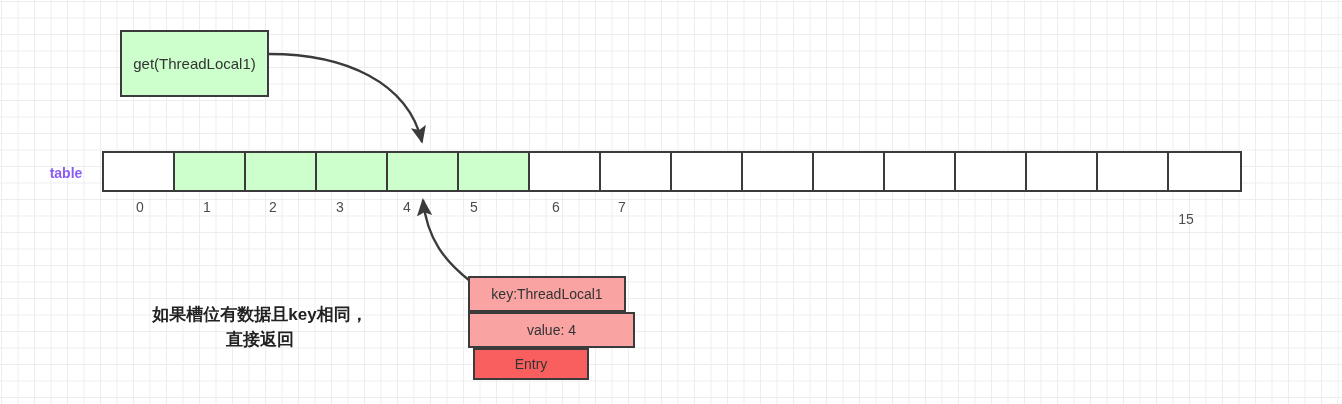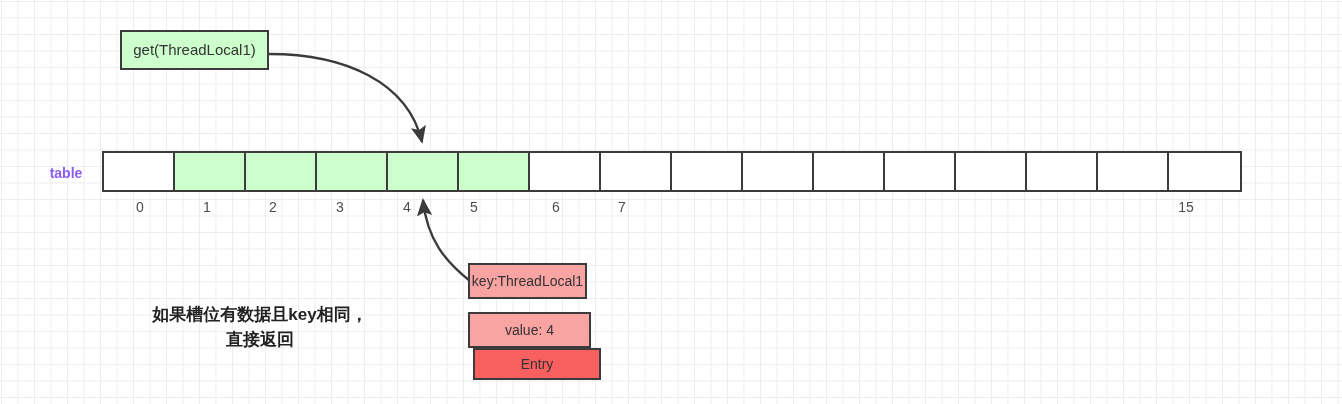--- a/index.html
+++ b/index.html
@@ -51,21 +51,21 @@
     justify-content: center;
     color: #333333;
     text-align: center;
     line-height: 1.2;
   }
 
   #get-call-box {
     left: 120px;
     top: 30px;
     width: 149px;
-    height: 40px;
+    height: 67px;
     background: #ccffcc;
     font-size: 15px;
   }
 
   
   #table-label {
     position: absolute;
     left: 38px;
     top: 162px;
     width: 56px;
@@ -120,38 +120,38 @@
     font-weight: bold;
     color: #222222;
     line-height: 1.45;
     white-space: pre-line;
     margin-top: 48px;
   }
 
   
   #entry-key-box {
     left: 468px;
-    top: 263px;
-    width: 119px;
+    top: 276px;
+    width: 158px;
     height: 36px;
     background: #f9a3a3;
     font-size: 14px;
   }
   #entry-value-box {
     left: 468px;
     top: 312px;
-    width: 123px;
+    width: 167px;
     height: 36px;
     background: #f9a3a3;
     font-size: 14px;
   }
   #entry-title-box {
     left: 473px;
     top: 348px;
-    width: 128px;
+    width: 116px;
     height: 32px;
     background: #fa5f5f;
     font-size: 14px;
   }
 </style>
 </head>
 <body>
 
 <div id="grid-bg"></div>
 
@@ -194,21 +194,21 @@
 
 <div class="layer" id="index-labels-layer">
     <div class="index-label" style="left: 140px;">0</div>
     <div class="index-label" style="left: 207px;">1</div>
     <div class="index-label" style="left: 273px;">2</div>
     <div class="index-label" style="left: 340px;">3</div>
     <div class="index-label" style="left: 407px;">4</div>
     <div class="index-label" style="left: 474px;">5</div>
     <div class="index-label" style="left: 556px;">6</div>
     <div class="index-label" style="left: 622px;">7</div>
-    <div class="index-label" style="left: 1186px;">15</div>
+    <div class="index-label" style="left: 1186px; margin-top: 12px;">15</div>
   </div>
 
 <div id="note-text">如果槽位有数据且key相同，
 直接返回</div>
 
 <div class="node-box" id="entry-key-box">
   <span>key:ThreadLocal1</span>
 </div>
 <div class="node-box" id="entry-value-box">
   <span>value: 4</span>

